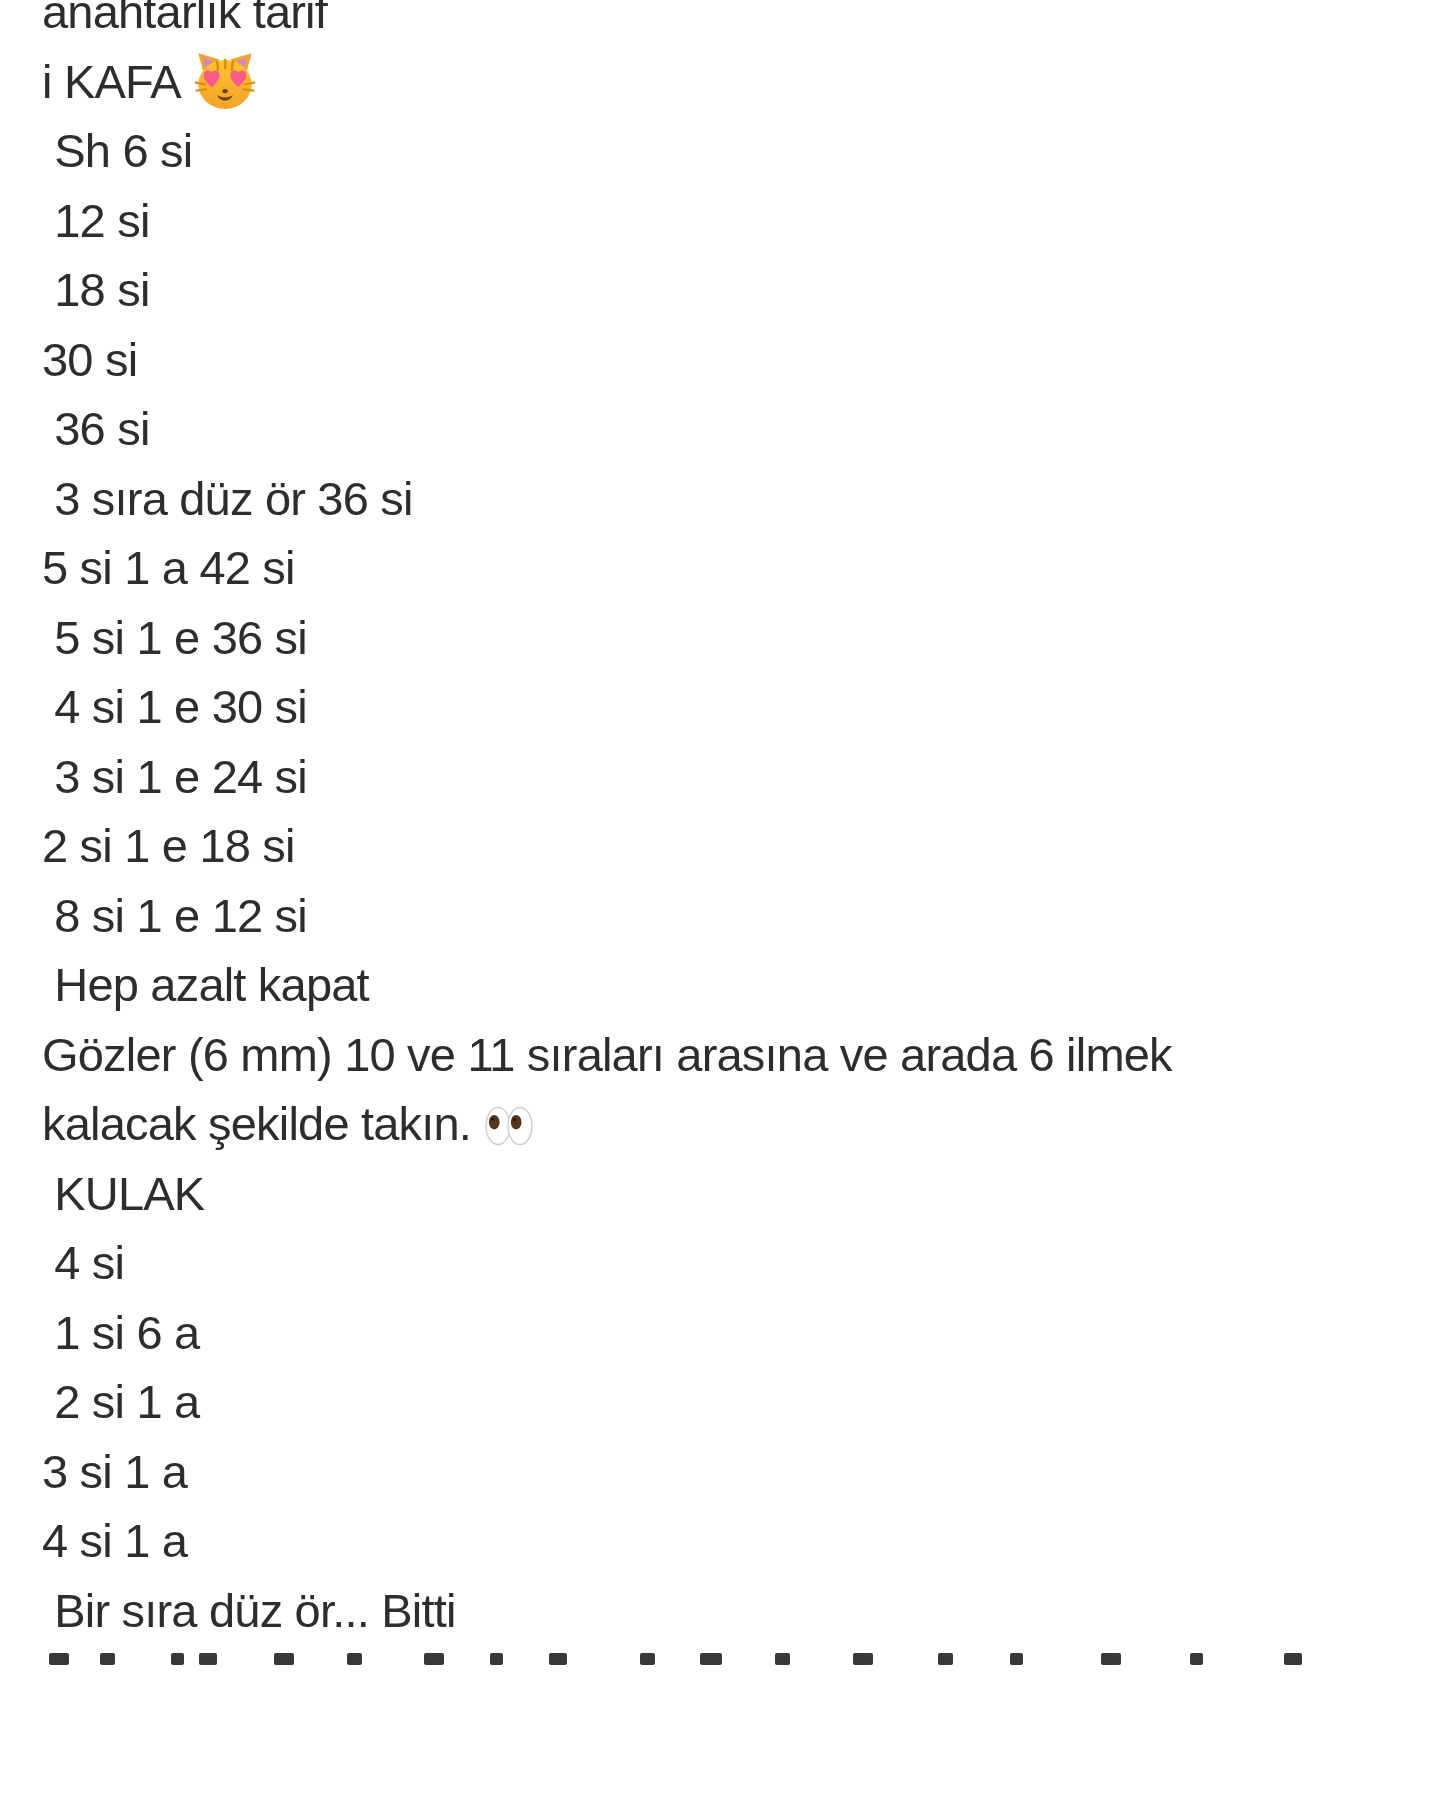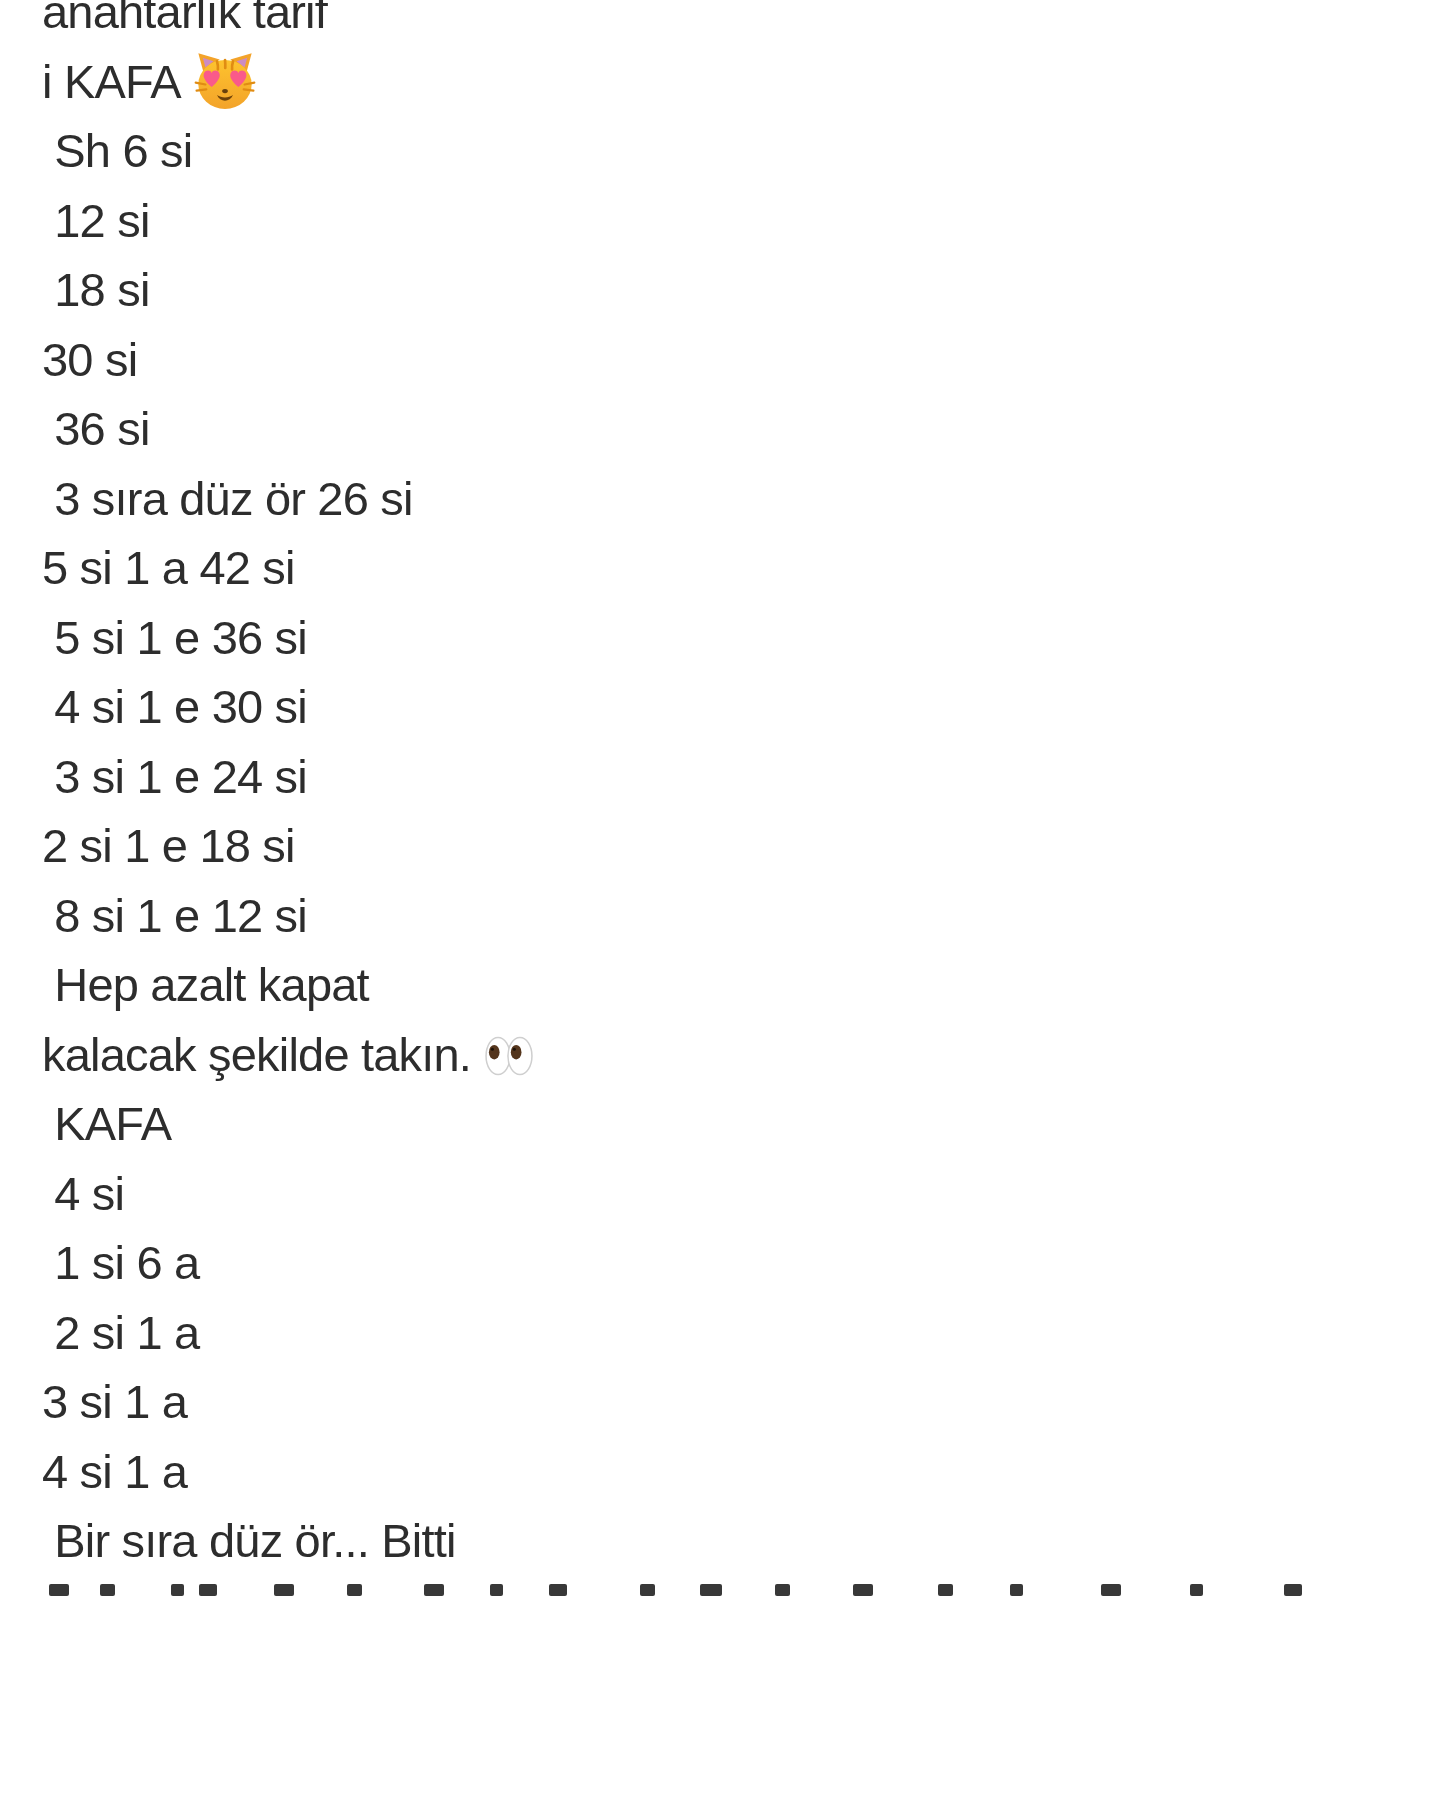--- a/index.html
+++ b/index.html
@@ -81,37 +81,38 @@
             <path d="M4 48 L15 46.5"></path>
             <path d="M69 39 L58 41"></path>
             <path d="M68 48 L57 46.5"></path>
           </g>
         </svg></div>
       <div class="line"><span class="txt"> Sh 6 si</span></div>
       <div class="line"><span class="txt"> 12 si</span></div>
       <div class="line"><span class="txt"> 18 si</span></div>
       <div class="line"><span class="txt">30 si</span></div>
       <div class="line"><span class="txt"> 36 si</span></div>
-      <div class="line"><span class="txt"> 3 sıra düz ör 26 si</span></div>
+      <div class="line"><span class="txt"> 3 sıra düz ör 36 si</span></div>
       <div class="line"><span class="txt">5 si 1 a 42 si</span></div>
       <div class="line"><span class="txt"> 5 si 1 e 36 si</span></div>
       <div class="line"><span class="txt"> 4 si 1 e 30 si</span></div>
       <div class="line"><span class="txt"> 3 si 1 e 24 si</span></div>
       <div class="line"><span class="txt">2 si 1 e 18 si</span></div>
       <div class="line"><span class="txt"> 8 si 1 e 12 si</span></div>
       <div class="line"><span class="txt"> Hep azalt kapat</span></div>
+      <div class="line"><span class="txt">Gözler (6 mm) 10 ve 11 sıraları arasına ve arada 6 ilmek</span></div>
       <div class="line"><span class="txt">kalacak şekilde takın. </span><svg class="emoji eyes" width="48" height="40" viewBox="0 0 50 42">
           <ellipse cx="13.5" cy="21" rx="12.6" ry="19.5" fill="#ffffff" stroke="#cfcfcf" stroke-width="1.6"></ellipse>
           <ellipse cx="36.5" cy="21" rx="12.6" ry="19.5" fill="#ffffff" stroke="#cfcfcf" stroke-width="1.6"></ellipse>
           <ellipse cx="9.5" cy="17" rx="5.6" ry="7.6" fill="#54351c"></ellipse>
           <ellipse cx="32.5" cy="17" rx="5.6" ry="7.6" fill="#54351c"></ellipse>
           <circle cx="7.6" cy="14" r="1.6" fill="#1d1208"></circle>
           <circle cx="30.6" cy="14" r="1.6" fill="#1d1208"></circle>
         </svg></div>
-      <div class="line"><span class="txt"> KAFA</span></div>
+      <div class="line"><span class="txt"> KULAK</span></div>
       <div class="line"><span class="txt"> 4 si</span></div>
       <div class="line"><span class="txt"> 1 si 6 a</span></div>
       <div class="line"><span class="txt"> 2 si 1 a</span></div>
       <div class="line"><span class="txt">3 si 1 a</span></div>
       <div class="line"><span class="txt">4 si 1 a</span></div>
       <div class="line"><span class="txt"> Bir sıra düz ör... Bitti</span></div>
       <div class="line"><span class="dash" style="left: 7px; width: 20px;"></span><span class="dash" style="left: 58px; width: 15px;"></span><span class="dash" style="left: 129px; width: 13px;"></span><span class="dash" style="left: 157px; width: 18px;"></span><span class="dash" style="left: 232px; width: 20px;"></span><span class="dash" style="left: 305px; width: 15px;"></span><span class="dash" style="left: 382px; width: 20px;"></span><span class="dash" style="left: 448px; width: 13px;"></span><span class="dash" style="left: 507px; width: 18px;"></span><span class="dash" style="left: 598px; width: 15px;"></span><span class="dash" style="left: 658px; width: 22px;"></span><span class="dash" style="left: 733px; width: 15px;"></span><span class="dash" style="left: 811px; width: 20px;"></span><span class="dash" style="left: 896px; width: 15px;"></span><span class="dash" style="left: 968px; width: 13px;"></span><span class="dash" style="left: 1059px; width: 20px;"></span><span class="dash" style="left: 1148px; width: 13px;"></span><span class="dash" style="left: 1242px; width: 18px;"></span></div>
     </div>
 </main>
 

